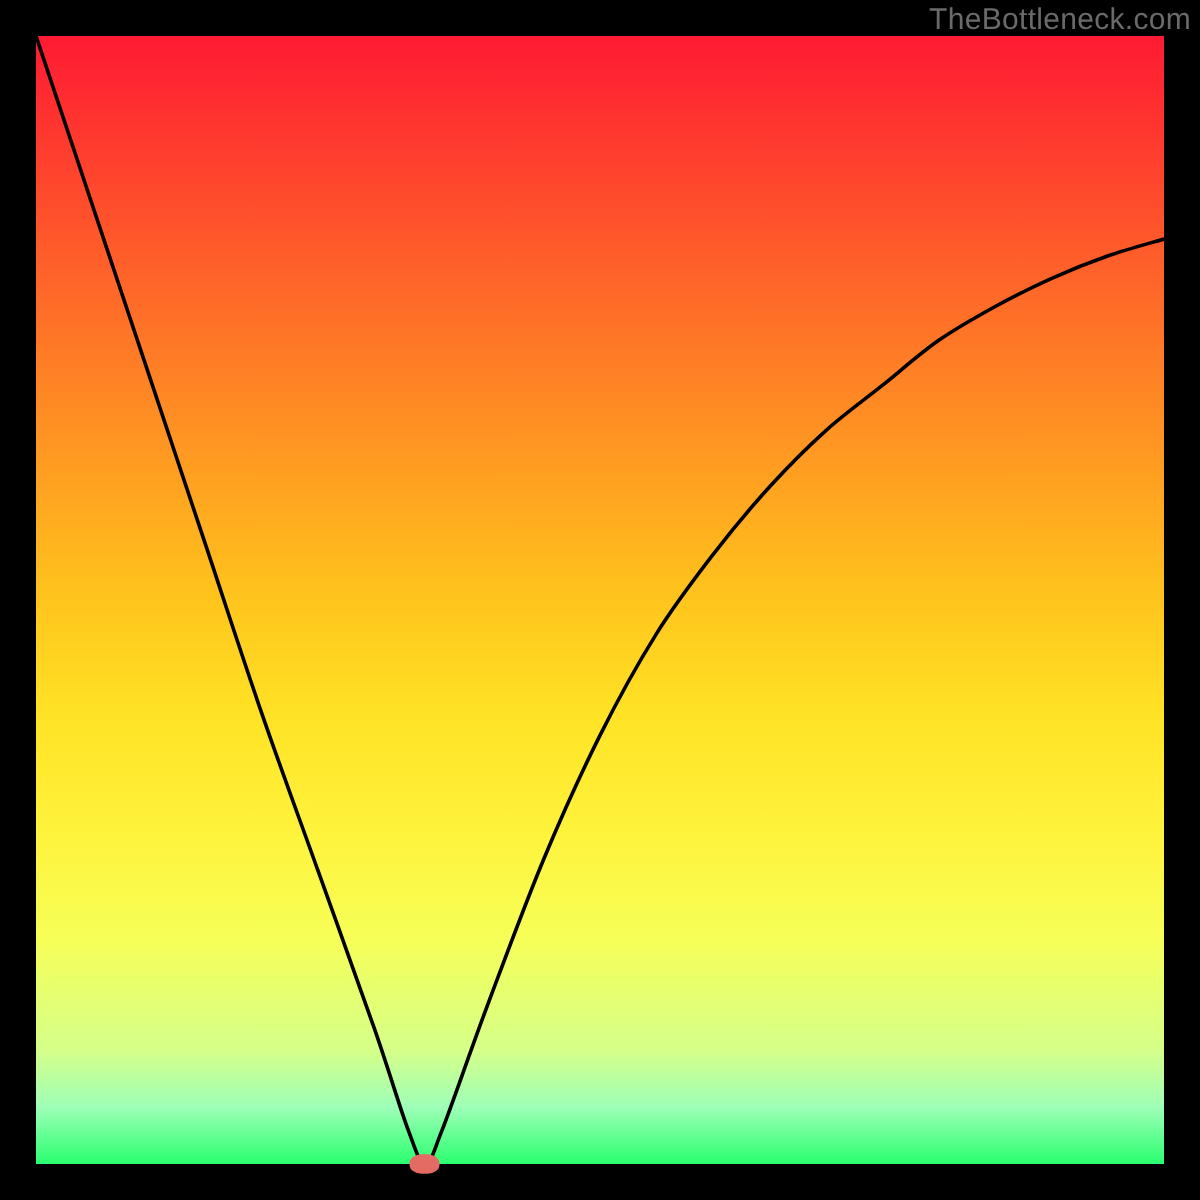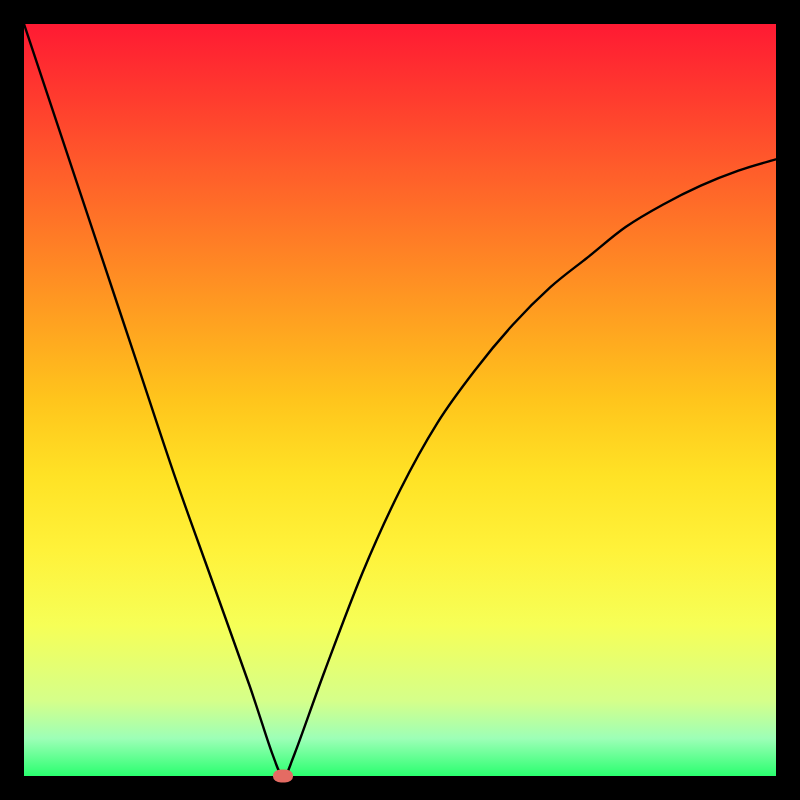--- a/index.html
+++ b/index.html
@@ -52,19 +52,20 @@
     height: 13px;
     border-radius: 8px / 6px;
     background: #e46b63;
     transform: translate(-50%, -50%);
   }
 </style>
 </head>
 <body>
 
 <div class="frame">
+  <div class="watermark">TheBottleneck.com</div>
   <div class="plot">
     <svg class="curve" viewBox="0 0 752 752" preserveAspectRatio="none">
       <path id="curve-path" fill="none" stroke="#000" stroke-width="2.4" stroke-linejoin="round" stroke-linecap="round" d="M 0.00 0.00 C 6.27 18.80 25.07 75.20 37.60 112.80 C 50.13 150.40 62.67 188.00 75.20 225.60 C 87.73 263.20 100.27 300.80 112.80 338.40 C 125.33 376.00 137.87 414.85 150.40 451.20 C 162.93 487.55 175.47 521.39 188.00 556.48 C 200.53 591.57 215.57 632.93 225.60 661.76 C 235.63 690.59 242.52 714.40 248.16 729.44 C 253.80 744.48 255.68 752.00 259.44 752.00 C 263.20 752.00 263.83 746.99 270.72 729.44 C 277.61 711.89 289.52 676.80 300.80 646.72 C 312.08 616.64 325.87 579.04 338.40 548.96 C 350.93 518.88 363.47 491.31 376.00 466.24 C 388.53 441.17 401.07 418.61 413.60 398.56 C 426.13 378.51 438.67 362.21 451.20 345.92 C 463.73 329.63 476.27 314.59 488.80 300.80 C 501.33 287.01 513.87 274.48 526.40 263.20 C 538.93 251.92 551.47 243.15 564.00 233.12 C 576.53 223.09 589.07 211.81 601.60 203.04 C 614.13 194.27 626.67 187.37 639.20 180.48 C 651.73 173.59 664.27 167.32 676.80 161.68 C 689.33 156.04 701.87 151.03 714.40 146.64 C 726.93 142.25 745.73 137.24 752.00 135.36"></path>
     </svg>
     <div id="marker" class="marker" style="left: 259.44px; top: 752px;"></div>
   </div>
 </div>
 
 </body></html>

